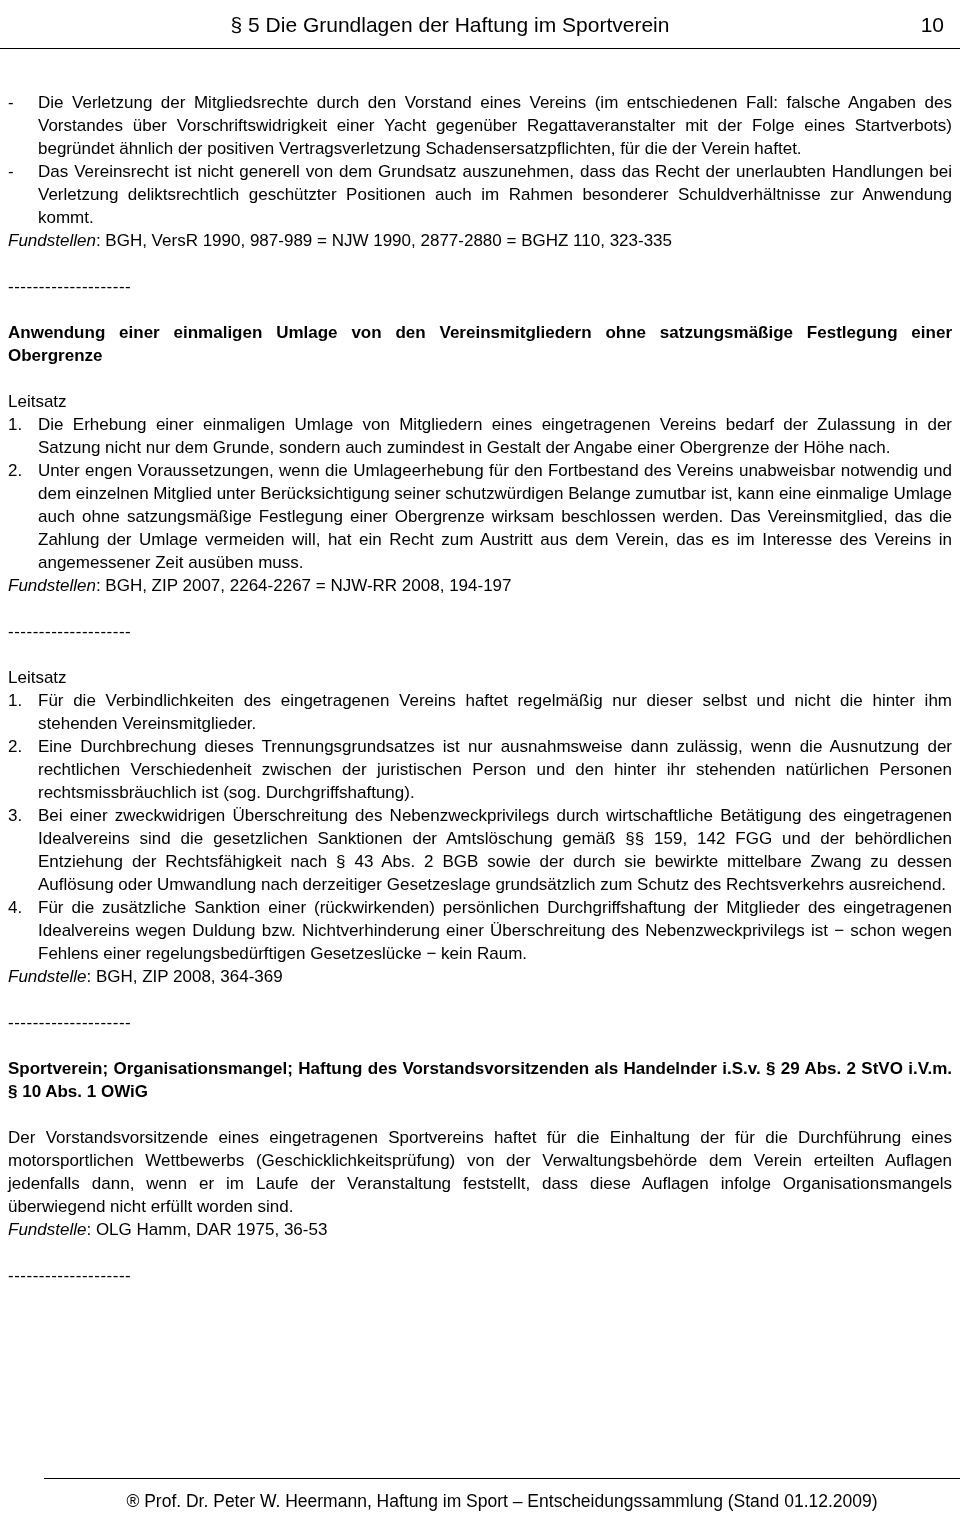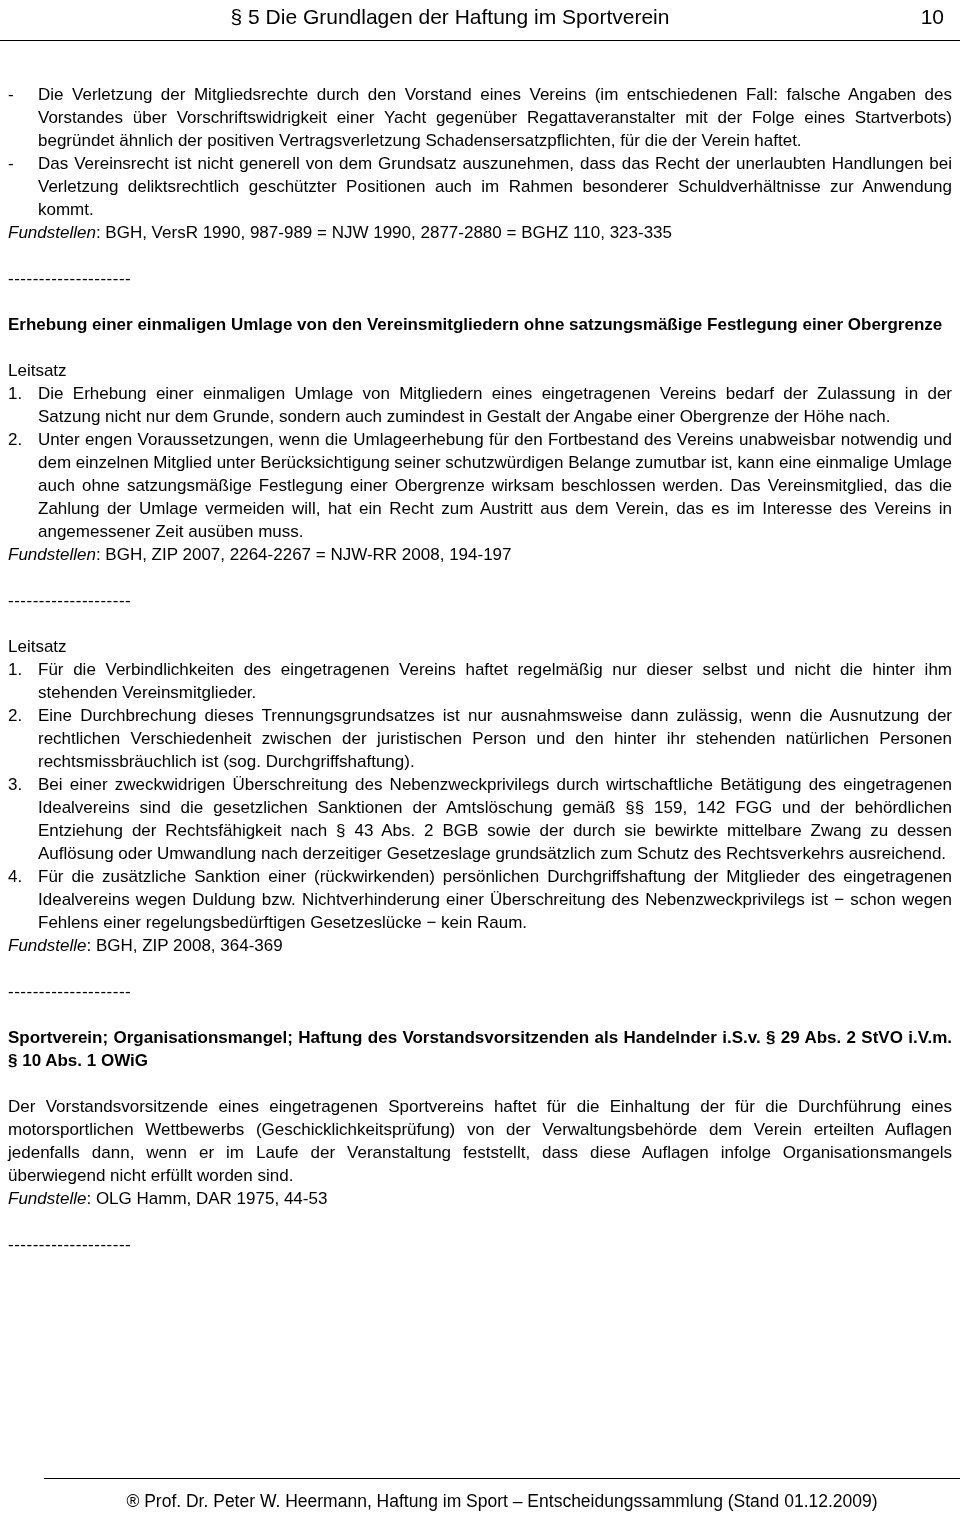--- a/index.html
+++ b/index.html
@@ -14,21 +14,21 @@
     font-family: "Liberation Sans", sans-serif;
     position: relative;
     overflow: hidden;
   }
   .page {
     position: relative;
     width: 960px;
     height: 1528px;
   }
   header {
-    padding-top: 4px;
+    padding-top: 12px;
   }
   .header-row {
     position: relative;
     height: 30px;
     font-size: 21px;
     line-height: 26px;
   }
   .doc-title {
     position: absolute;
     left: 0;
@@ -102,36 +102,36 @@
       <div class="page-number">10</div>
     </div>
     <div class="header-rule"></div>
   </header>
 
   <main>
       <div class="block hang"><span class="marker">-</span><span>Die Verletzung der Mitgliedsrechte durch den Vorstand eines Vereins (im entschiedenen Fall: falsche Angaben des Vorstandes über Vorschriftswidrigkeit einer Yacht gegenüber Regattaveranstalter mit der Folge eines Startverbots) begründet ähnlich der positiven Vertragsverletzung Schadensersatzpflichten, für die der Verein haftet.</span></div>
       <div class="block hang"><span class="marker">-</span><span>Das Vereinsrecht ist nicht generell von dem Grundsatz auszunehmen, dass das Recht der unerlaubten Handlungen bei Verletzung deliktsrechtlich geschützter Positionen auch im Rahmen besonderer Schuldverhältnisse zur Anwendung kommt.</span></div>
       <p class="block fundstelle"><span class="italic">Fundstellen</span><span>: BGH, VersR 1990, 987-989 = NJW 1990, 2877-2880 = BGHZ 110, 323-335</span></p>
       <p class="block separator">--------------------</p>
-      <p class="block heading">Erhebung einer einmaligen Umlage von den Vereinsmitgliedern ohne satzungsmäßige Festlegung einer Obergrenze</p>
+      <p class="block heading">Anwendung einer einmaligen Umlage von den Vereinsmitgliedern ohne satzungsmäßige Festlegung einer Obergrenze</p>
       <p class="block label">Leitsatz</p>
       <div class="block hang"><span class="marker">1.</span><span>Die Erhebung einer einmaligen Umlage von Mitgliedern eines eingetragenen Vereins bedarf der Zulassung in der Satzung nicht nur dem Grunde, sondern auch zumindest in Gestalt der Angabe einer Obergrenze der Höhe nach.</span></div>
       <div class="block hang"><span class="marker">2.</span><span>Unter engen Voraussetzungen, wenn die Umlageerhebung für den Fortbestand des Vereins unabweisbar notwendig und dem einzelnen Mitglied unter Berücksichtigung seiner schutzwürdigen Belange zumutbar ist, kann eine einmalige Umlage auch ohne satzungsmäßige Festlegung einer Obergrenze wirksam beschlossen werden. Das Vereinsmitglied, das die Zahlung der Umlage vermeiden will, hat ein Recht zum Austritt aus dem Verein, das es im Interesse des Vereins in angemessener Zeit ausüben muss.</span></div>
       <p class="block fundstelle"><span class="italic">Fundstellen</span><span>: BGH, ZIP 2007, 2264-2267 = NJW-RR 2008, 194-197</span></p>
       <p class="block separator">--------------------</p>
       <p class="block label">Leitsatz</p>
       <div class="block hang"><span class="marker">1.</span><span>Für die Verbindlichkeiten des eingetragenen Vereins haftet regelmäßig nur dieser selbst und nicht die hinter ihm stehenden Vereinsmitglieder.</span></div>
       <div class="block hang"><span class="marker">2.</span><span>Eine Durchbrechung dieses Trennungsgrundsatzes ist nur ausnahmsweise dann zulässig, wenn die Ausnutzung der rechtlichen Verschiedenheit zwischen der juristischen Person und den hinter ihr stehenden natürlichen Personen rechtsmissbräuchlich ist (sog. Durchgriffshaftung).</span></div>
       <div class="block hang"><span class="marker">3.</span><span>Bei einer zweckwidrigen Überschreitung des Nebenzweckprivilegs durch wirtschaftliche Betätigung des eingetragenen Idealvereins sind die gesetzlichen Sanktionen der Amtslöschung gemäß §§ 159, 142 FGG und der behördlichen Entziehung der Rechtsfähigkeit nach § 43 Abs. 2 BGB sowie der durch sie bewirkte mittelbare Zwang zu dessen Auflösung oder Umwandlung nach derzeitiger Gesetzeslage grundsätzlich zum Schutz des Rechtsverkehrs ausreichend.</span></div>
       <div class="block hang"><span class="marker">4.</span><span>Für die zusätzliche Sanktion einer (rückwirkenden) persönlichen Durchgriffshaftung der Mitglieder des eingetragenen Idealvereins wegen Duldung bzw. Nichtverhinderung einer Überschreitung des Nebenzweckprivilegs ist − schon wegen Fehlens einer regelungsbedürftigen Gesetzeslücke − kein Raum.</span></div>
       <p class="block fundstelle"><span class="italic">Fundstelle</span><span>: BGH, ZIP 2008, 364-369</span></p>
       <p class="block separator">--------------------</p>
       <p class="block heading">Sportverein; Organisationsmangel; Haftung des Vorstandsvorsitzenden als Handelnder i.S.v. § 29 Abs. 2 StVO i.V.m. § 10 Abs. 1 OWiG</p>
       <p class="block paragraph">Der Vorstandsvorsitzende eines eingetragenen Sportvereins haftet für die Einhaltung der für die Durchführung eines motorsportlichen Wettbewerbs (Geschicklichkeitsprüfung) von der Verwaltungsbehörde dem Verein erteilten Auflagen jedenfalls dann, wenn er im Laufe der Veranstaltung feststellt, dass diese Auflagen infolge Organisationsmangels überwiegend nicht erfüllt worden sind.</p>
-      <p class="block fundstelle"><span class="italic">Fundstelle</span><span>: OLG Hamm, DAR 1975, 44-53</span></p>
+      <p class="block fundstelle"><span class="italic">Fundstelle</span><span>: OLG Hamm, DAR 1975, 36-53</span></p>
       <p class="block separator">--------------------</p>
     </main>
 
   <footer>
     <span>® Prof. Dr. Peter W. Heermann, Haftung im Sport – Entscheidungssammlung (Stand 01.12.2009)</span>
   </footer>
 
 </div>
 
 </body></html>

